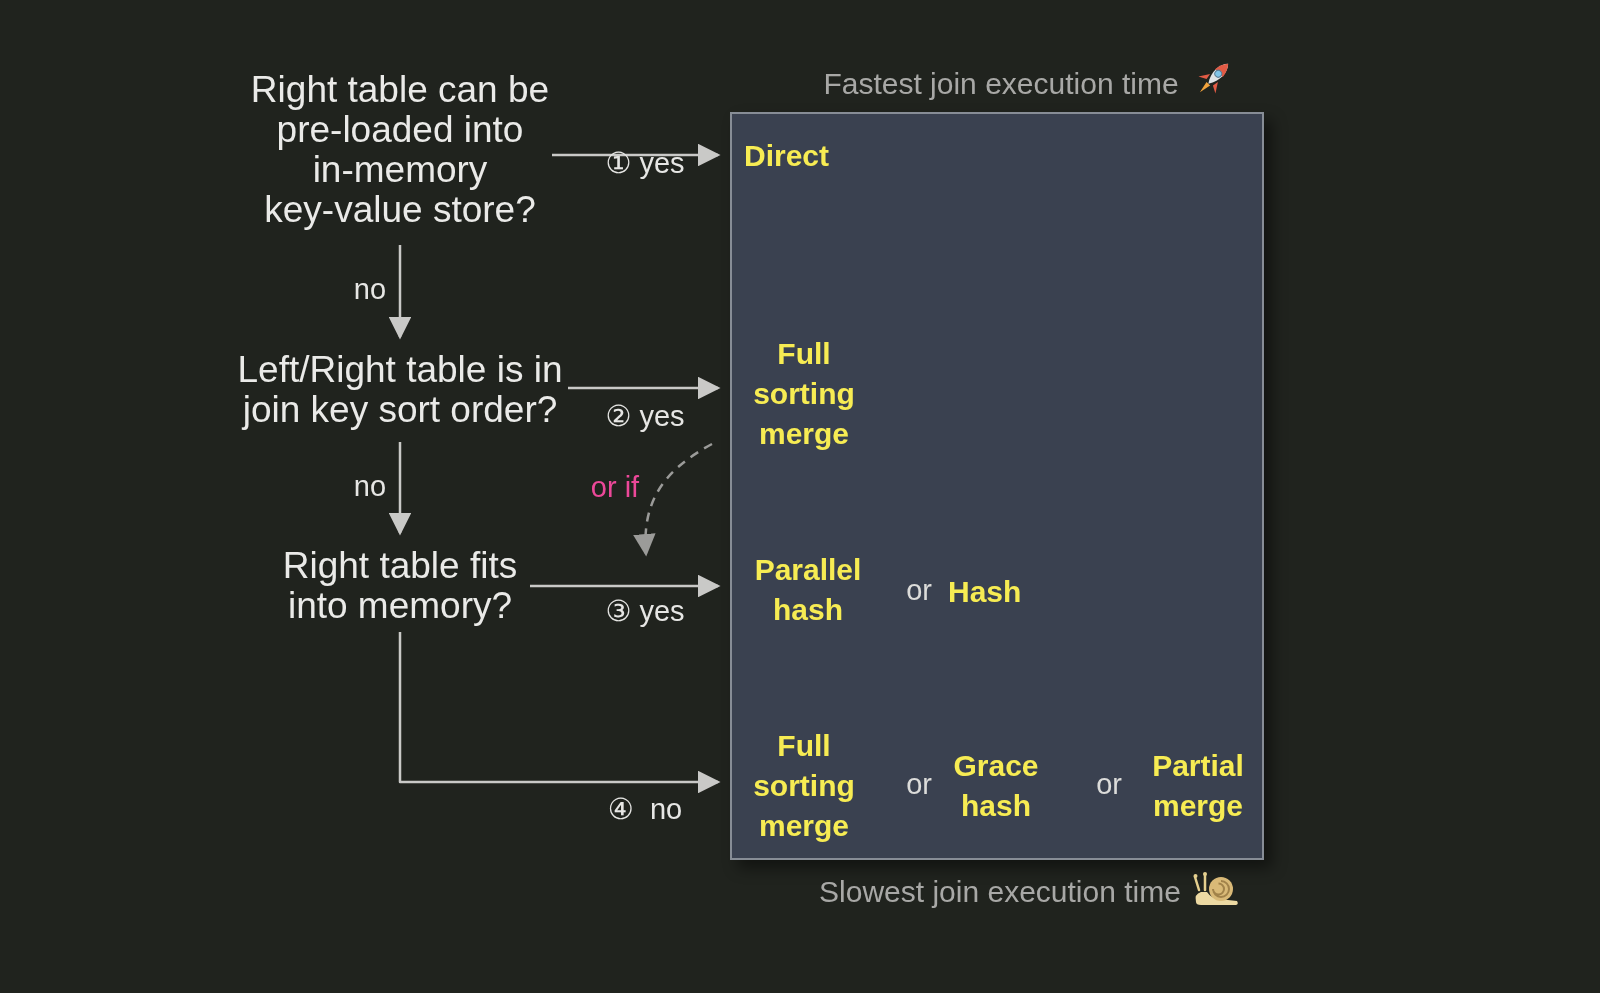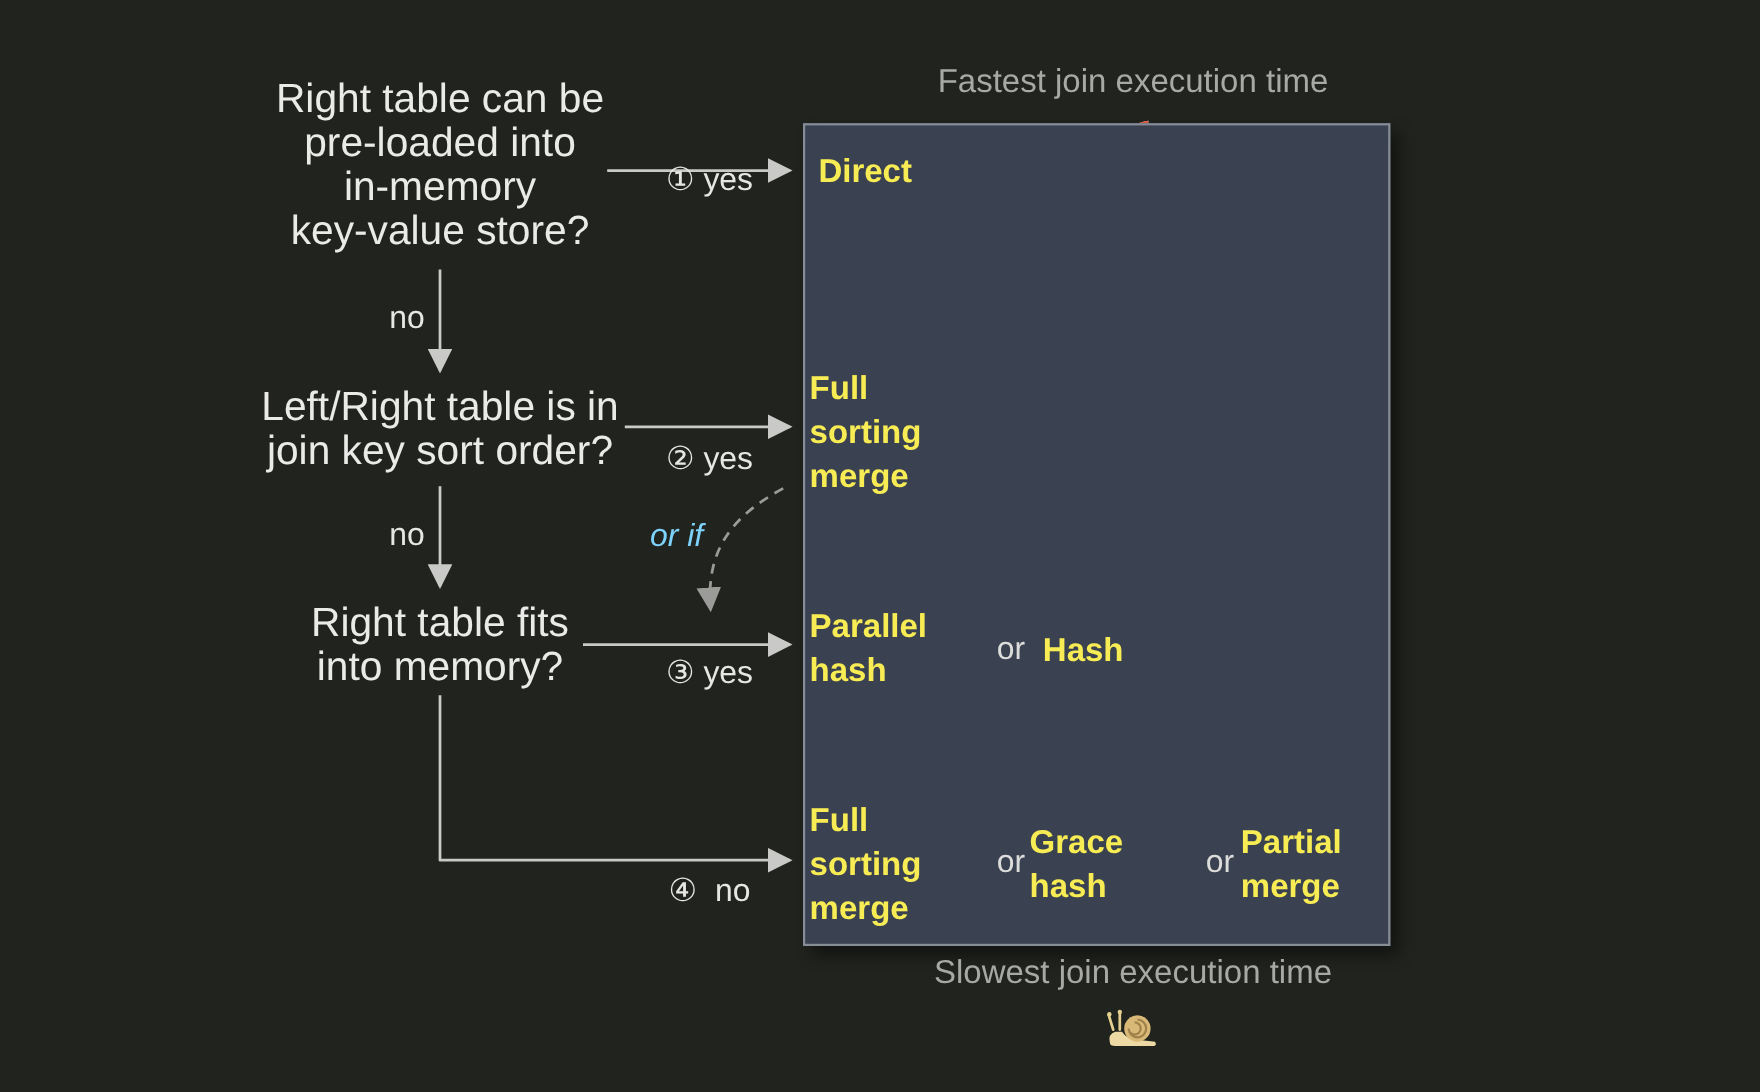--- a/index.html
+++ b/index.html
@@ -22,49 +22,48 @@
     line-height: 40px;
     text-align: center;
   }
   .edge-label {
     position: absolute;
     color: #e6e6e4;
     font-size: 29px;
     text-align: center;
     white-space: pre;
   }
-  .edge-label.dim { color: #7dd3fc; font-style: italic; }
+  .edge-label.dim { color: #ec4899; }
   .caption {
     position: absolute;
     color: #a8a8a6;
     font-size: 30px;
     display: flex;
     align-items: center;
     justify-content: center;
     gap: 12px;
-    flex-direction: column;
   }
   .panel {
     position: absolute;
     left: 730px;
     top: 112px;
     width: 534px;
     height: 748px;
     background: #3a4150;
     border: 2px solid #878d96;
     box-shadow: 8px 8px 14px rgba(0,0,0,0.45);
     padding-left: 12px;
   }
   .algo {
     position: absolute;
     color: #f7ec53;
     font-weight: bold;
     font-size: 30px;
     line-height: 40px;
-    text-align: left;
+    text-align: center;
   }
   .or {
     position: absolute;
     color: #dcdcda;
     font-size: 29px;
     line-height: 33px;
     text-align: right;
   }
 </style>
 </head>

